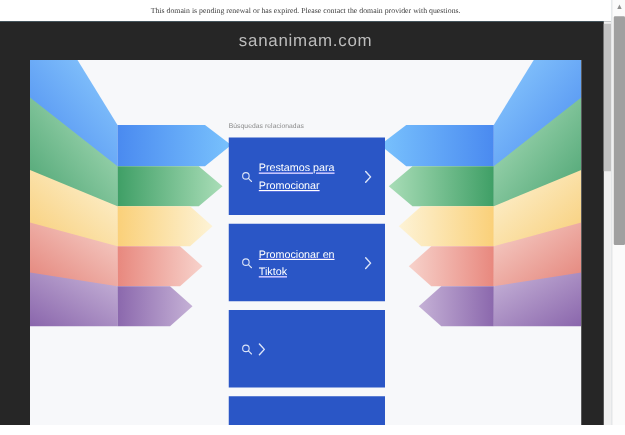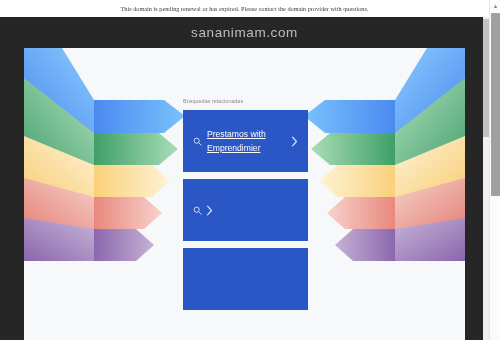--- a/index.html
+++ b/index.html
@@ -255,36 +255,50 @@
       <div id="suggestions">
         <div id="suggestions-heading">Búsquedas relacionadas</div>
 
         <a class="search-card" href="#">
           <span class="card-magnifier">
             <svg width="9" height="9" viewBox="0 0 16 16" fill="none" stroke="currentColor" stroke-width="1.6">
               <circle cx="6.6" cy="6.6" r="4.6"></circle>
                 <line x1="10.2" y1="10.2" x2="14.6" y2="14.6" stroke-linecap="round"></line>
             </svg>
           </span>
-          <span class="card-label">Prestamos with Emprendimier</span>
+          <span class="card-label">Prestamos para Promocionar</span>
           <span class="card-chevron">
             <svg width="7" height="11" viewBox="0 0 8 14" fill="none" stroke="currentColor" stroke-width="1.5">
               <polyline points="1.5,1.5 6.5,7 1.5,12.5" stroke-linecap="round" stroke-linejoin="round"></polyline>
             </svg>
           </span>
         </a>
-
 
         <a class="search-card" href="#">
           <span class="card-magnifier">
             <svg width="9" height="9" viewBox="0 0 16 16" fill="none" stroke="currentColor" stroke-width="1.6">
               <circle cx="6.6" cy="6.6" r="4.6"></circle>
                 <line x1="10.2" y1="10.2" x2="14.6" y2="14.6" stroke-linecap="round"></line>
             </svg>
           </span>
+          <span class="card-label">Promocionar en Tiktok</span>
+          <span class="card-chevron">
+            <svg width="7" height="11" viewBox="0 0 8 14" fill="none" stroke="currentColor" stroke-width="1.5">
+              <polyline points="1.5,1.5 6.5,7 1.5,12.5" stroke-linecap="round" stroke-linejoin="round"></polyline>
+            </svg>
+          </span>
+        </a>
+
+        <a class="search-card" href="#">
+          <span class="card-magnifier">
+            <svg width="9" height="9" viewBox="0 0 16 16" fill="none" stroke="currentColor" stroke-width="1.6">
+              <circle cx="6.6" cy="6.6" r="4.6"></circle>
+                <line x1="10.2" y1="10.2" x2="14.6" y2="14.6" stroke-linecap="round"></line>
+            </svg>
+          </span>
           <span class="card-chevron">
             <svg width="7" height="11" viewBox="0 0 8 14" fill="none" stroke="currentColor" stroke-width="1.5">
               <polyline points="1.5,1.5 6.5,7 1.5,12.5" stroke-linecap="round" stroke-linejoin="round"></polyline>
             </svg>
           </span>
         </a>
 
         <a class="search-card" href="#">
           <span class="card-label"></span>
         </a>

